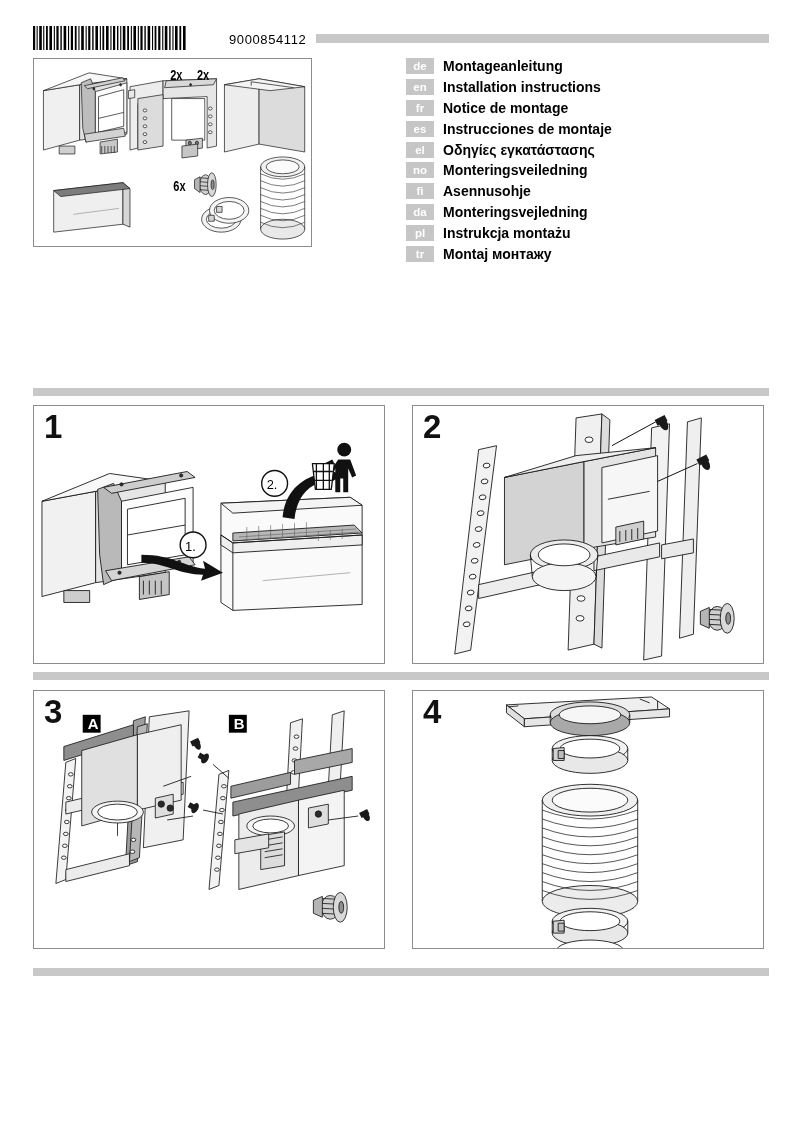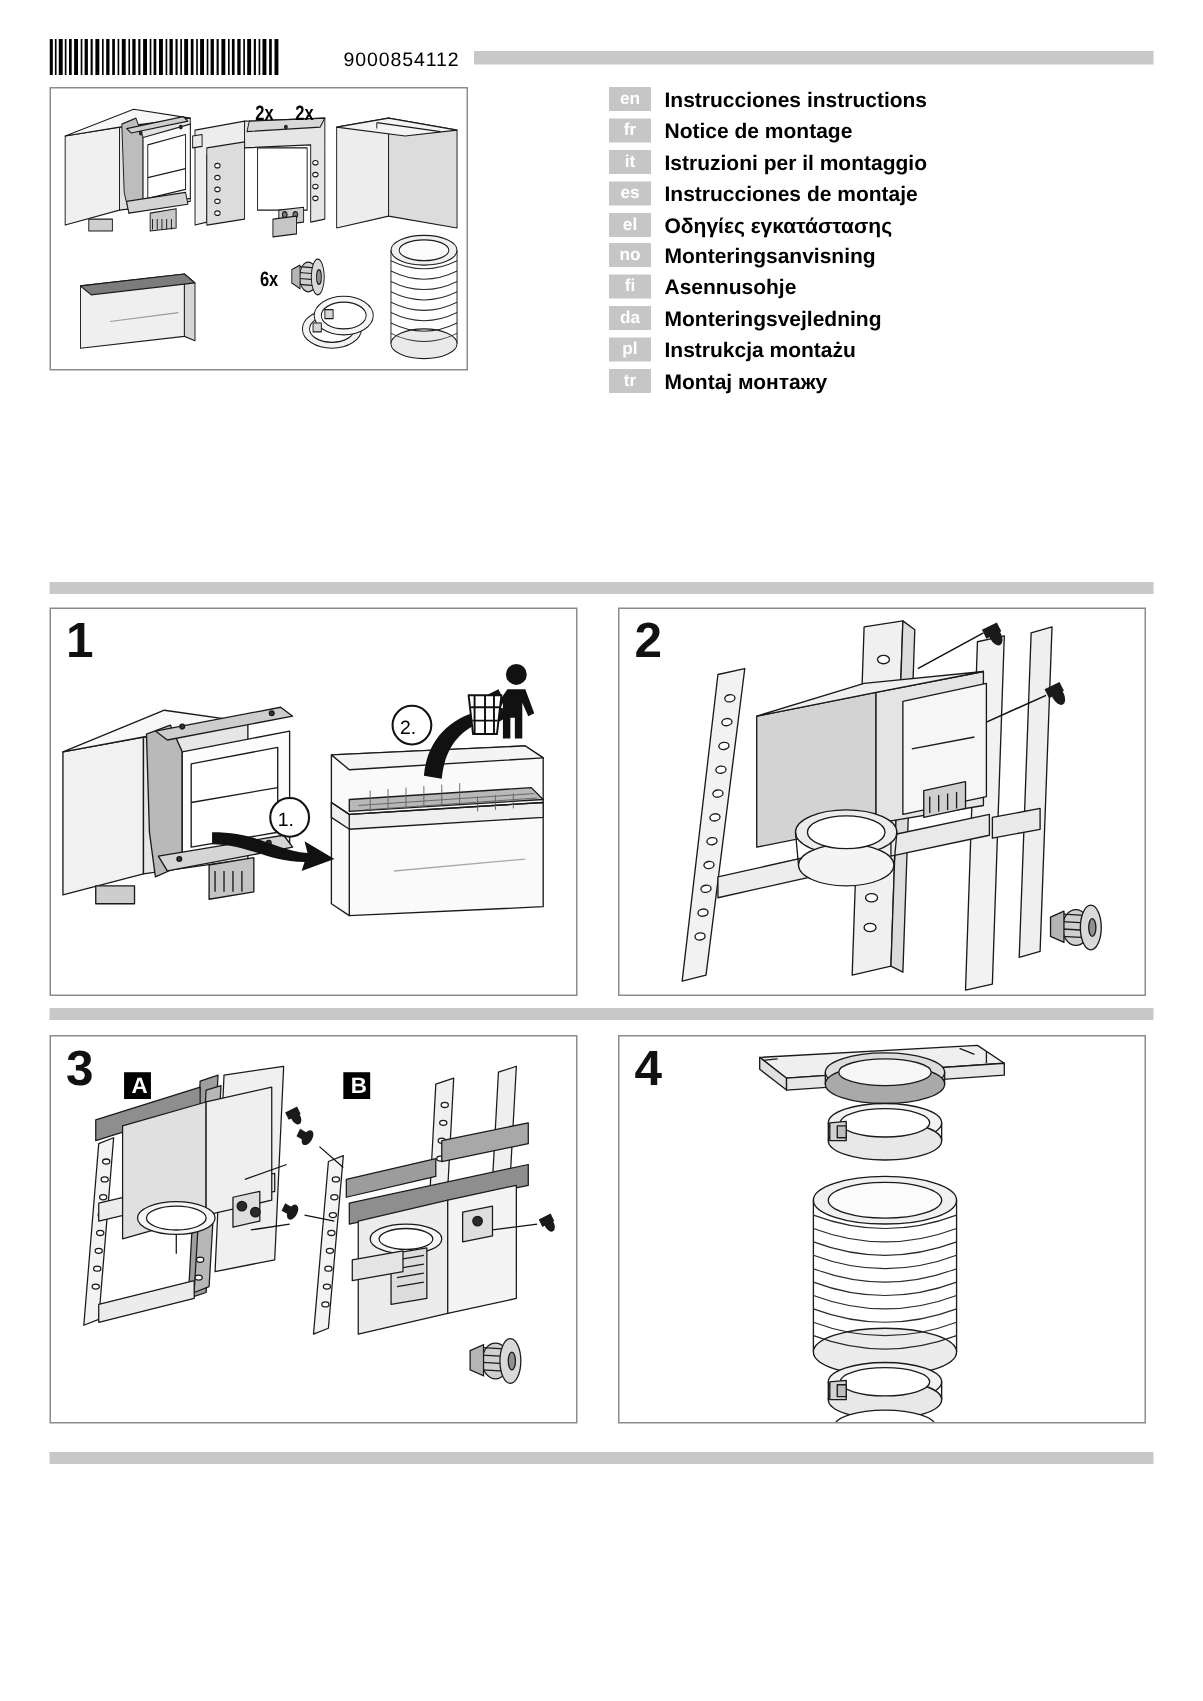--- a/index.html
+++ b/index.html
@@ -193,42 +193,42 @@
       </g>
       <text class="qty" x="173" y="21">2x</text>
       <text class="qty" x="207" y="21">2x</text>
       <text class="qty" x="177" y="133">6x</text>
     </svg>
   </div>
 </div>
 
 <div class="lang-list">
   <div class="lang-row">
+    <span class="lang-code">de</span>
+    <span class="lang-title">Montageanleitung</span>
+  </div>
+  <div class="lang-row">
     <span class="lang-code">en</span>
-    <span class="lang-title">Instrucciones instructions</span>
+    <span class="lang-title">Installation instructions</span>
   </div>
   <div class="lang-row">
     <span class="lang-code">fr</span>
     <span class="lang-title">Notice de montage</span>
   </div>
   <div class="lang-row">
-    <span class="lang-code">it</span>
-    <span class="lang-title">Istruzioni per il montaggio</span>
-  </div>
-  <div class="lang-row">
     <span class="lang-code">es</span>
     <span class="lang-title">Instrucciones de montaje</span>
   </div>
   <div class="lang-row">
     <span class="lang-code">el</span>
     <span class="lang-title">Οδηγίες εγκατάστασης</span>
   </div>
   <div class="lang-row">
     <span class="lang-code">no</span>
-    <span class="lang-title">Monteringsanvisning</span>
+    <span class="lang-title">Monteringsveiledning</span>
   </div>
   <div class="lang-row">
     <span class="lang-code">fi</span>
     <span class="lang-title">Asennusohje</span>
   </div>
   <div class="lang-row">
     <span class="lang-code">da</span>
     <span class="lang-title">Monteringsvejledning</span>
   </div>
   <div class="lang-row">

